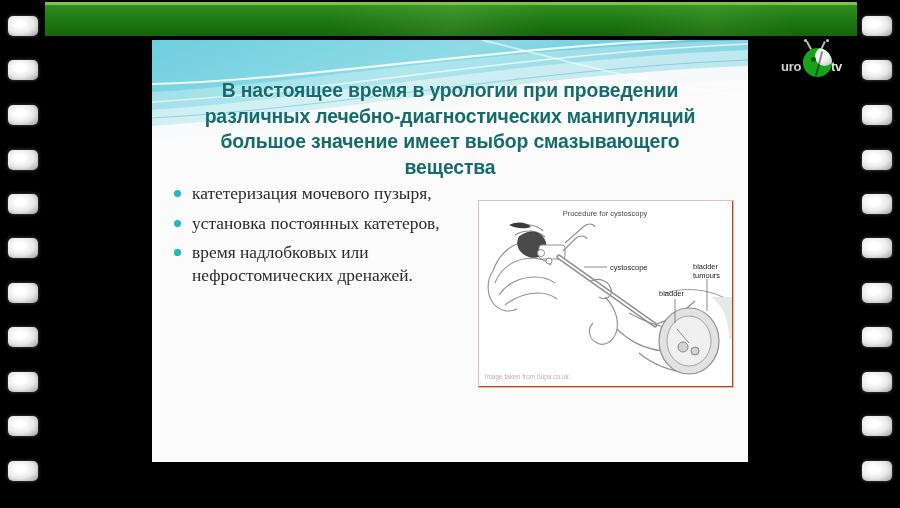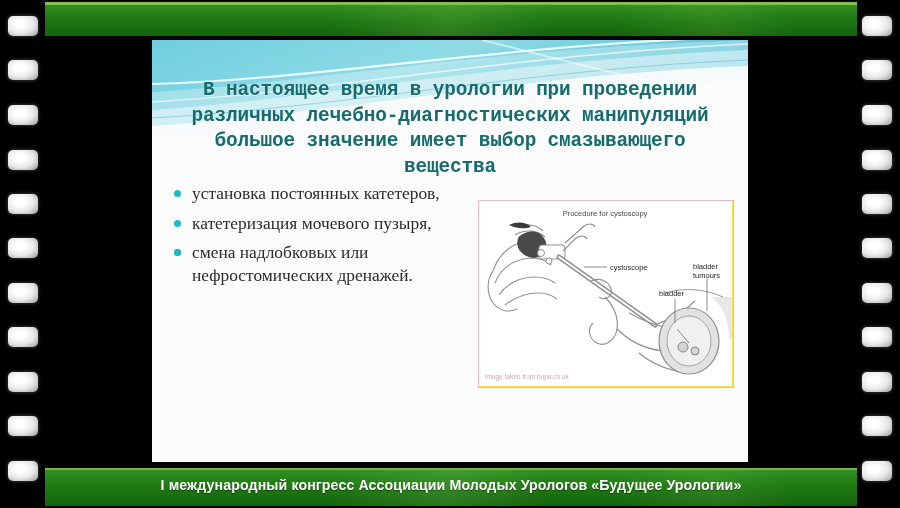--- a/index.html
+++ b/index.html
@@ -181,21 +181,20 @@
     left: 26px;
     top: 38px;
     width: 544px;
     text-align: center;
     color: #156b6e;
     font-size: 19.4px;
     font-weight: bold;
     line-height: 25.5px;
     letter-spacing: -0.15px;
     text-shadow: 0 1px 0 rgba(255,255,255,0.7);
-    font-family: Liberation Mono, monospace;
   }
 
   .bullets {
     position: absolute;
     left: 16px;
     top: 142px;
     width: 300px;
     list-style: none;
     margin: 0;
     padding: 0;
@@ -219,21 +218,21 @@
     background: #20b8c4;
   }
 
   
   .figure {
     position: absolute;
     left: 326px;
     top: 160px;
     width: 256px;
     height: 188px;
-    background: #fde047;
+    background: #c2410c;
     border: 1.5px solid #e8b8bc;
     box-sizing: border-box;
     overflow: hidden;
   }
   .figure svg { display: block; }
 </style>
 </head>
 <body>
 
 <div class="stage">
@@ -263,25 +262,34 @@
     <div class="perf" style="top:327px"></div>
     <div class="perf" style="top:372px"></div>
     <div class="perf" style="top:416px"></div>
     <div class="perf" style="top:461px"></div>
   </div>
 
   <div class="band band-top">
     <div class="band-sheen"></div>
   </div>
 
-  <div class="band band-bottom">
-    <div class="band-sheen"></div>
-    <div class="footer-text">I международный конгресс Ассоциации Молодых Урологов «Будущее Урологии»</div>
+
+  <div class="logo">
+    <span class="logo-word uro">uro</span>
+    <span class="logo-word tv">tv</span>
+    <div class="antenna a1"></div>
+    <div class="antenna a2"></div>
+    <div class="antenna-tip t1"></div>
+    <div class="antenna-tip t2"></div>
+    <div class="bug">
+      <div class="bug-wing"></div>
+      <div class="bug-split"></div>
+      <div class="bug-eye"></div>
+    </div>
   </div>
-
 
   <div class="slide">
 
     <div class="slide-banner">
       <svg width="596" height="118" viewBox="0 0 596 118" xmlns="http://www.w3.org/2000/svg">
         <defs>
           <linearGradient id="cy" x1="0" y1="0" x2="1" y2="0.5">
             <stop offset="0%" stop-color="#6fcede"></stop>
             <stop offset="45%" stop-color="#8fdbe6"></stop>
             <stop offset="100%" stop-color="#3fb8cf"></stop>
@@ -301,32 +309,32 @@
         <path d="M0,78 C185,68 390,28 596,20" stroke="#2f98ad" stroke-width="1" fill="none" opacity="0.35"></path>
         <path d="M330,0 C420,22 500,46 596,56" stroke="#ffffff" stroke-width="2" fill="none" opacity="0.55"></path>
       </svg>
     </div>
 
     <div class="slide-title">В настоящее время в урологии при проведении различных лечебно-диагностических манипуляций большое значение имеет выбор смазывающего вещества</div>
 
     <ul class="bullets">
       <li class="bullet">
         <span class="bullet-dot"></span>
-        <span>установка постоянных катетеров,</span>
+        <span>катетеризация мочевого пузыря,</span>
       </li>
       <li class="bullet">
         <span class="bullet-dot"></span>
-        <span>катетеризация мочевого пузыря,</span>
+        <span>установка постоянных катетеров,</span>
       </li>
       <li class="bullet">
         <span class="bullet-dot"></span>
       </li>
       <li class="bullet">
         <span class="bullet-dot"></span>
-        <span>смена надлобковых или нефростомических дренажей.</span>
+        <span>время надлобковых или нефростомических дренажей.</span>
       </li>
     </ul>
 
     <div class="figure">
       <svg width="253" height="185" viewBox="0 0 253 185" xmlns="http://www.w3.org/2000/svg">
         <rect x="0" y="0" width="253" height="185" fill="#ffffff"></rect>
 
         <text x="126" y="15" text-anchor="middle" fill="#4a4a4a" font-family="Liberation Sans, sans-serif" font-size="7.5">Procedure for cystoscopy</text>
 
         <g stroke="#8f8f8f" stroke-width="1.1" fill="none">

